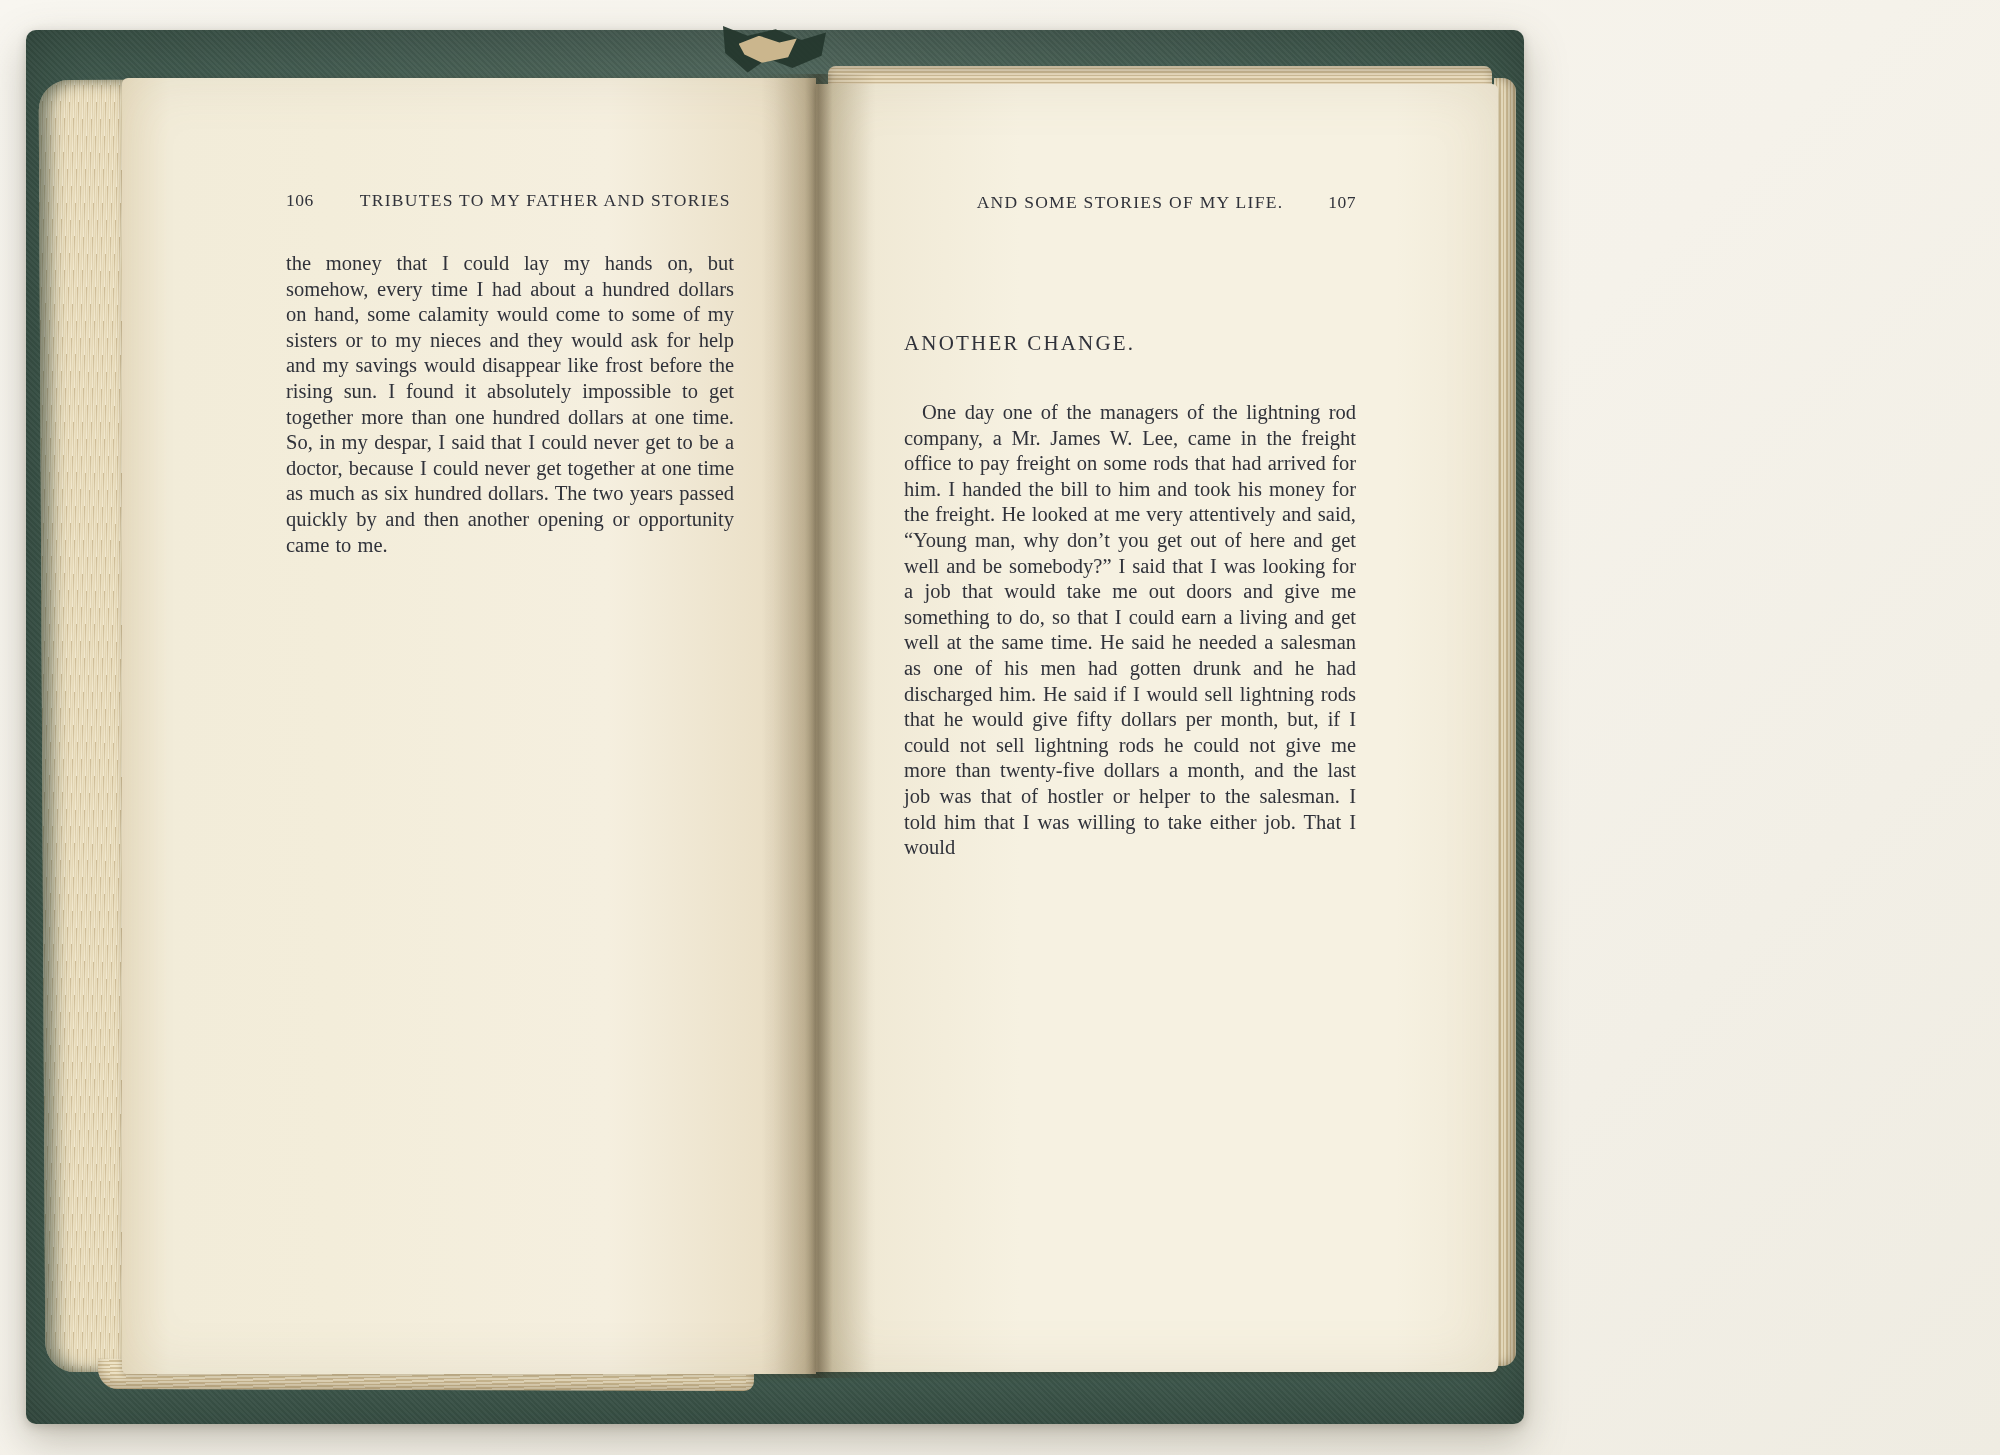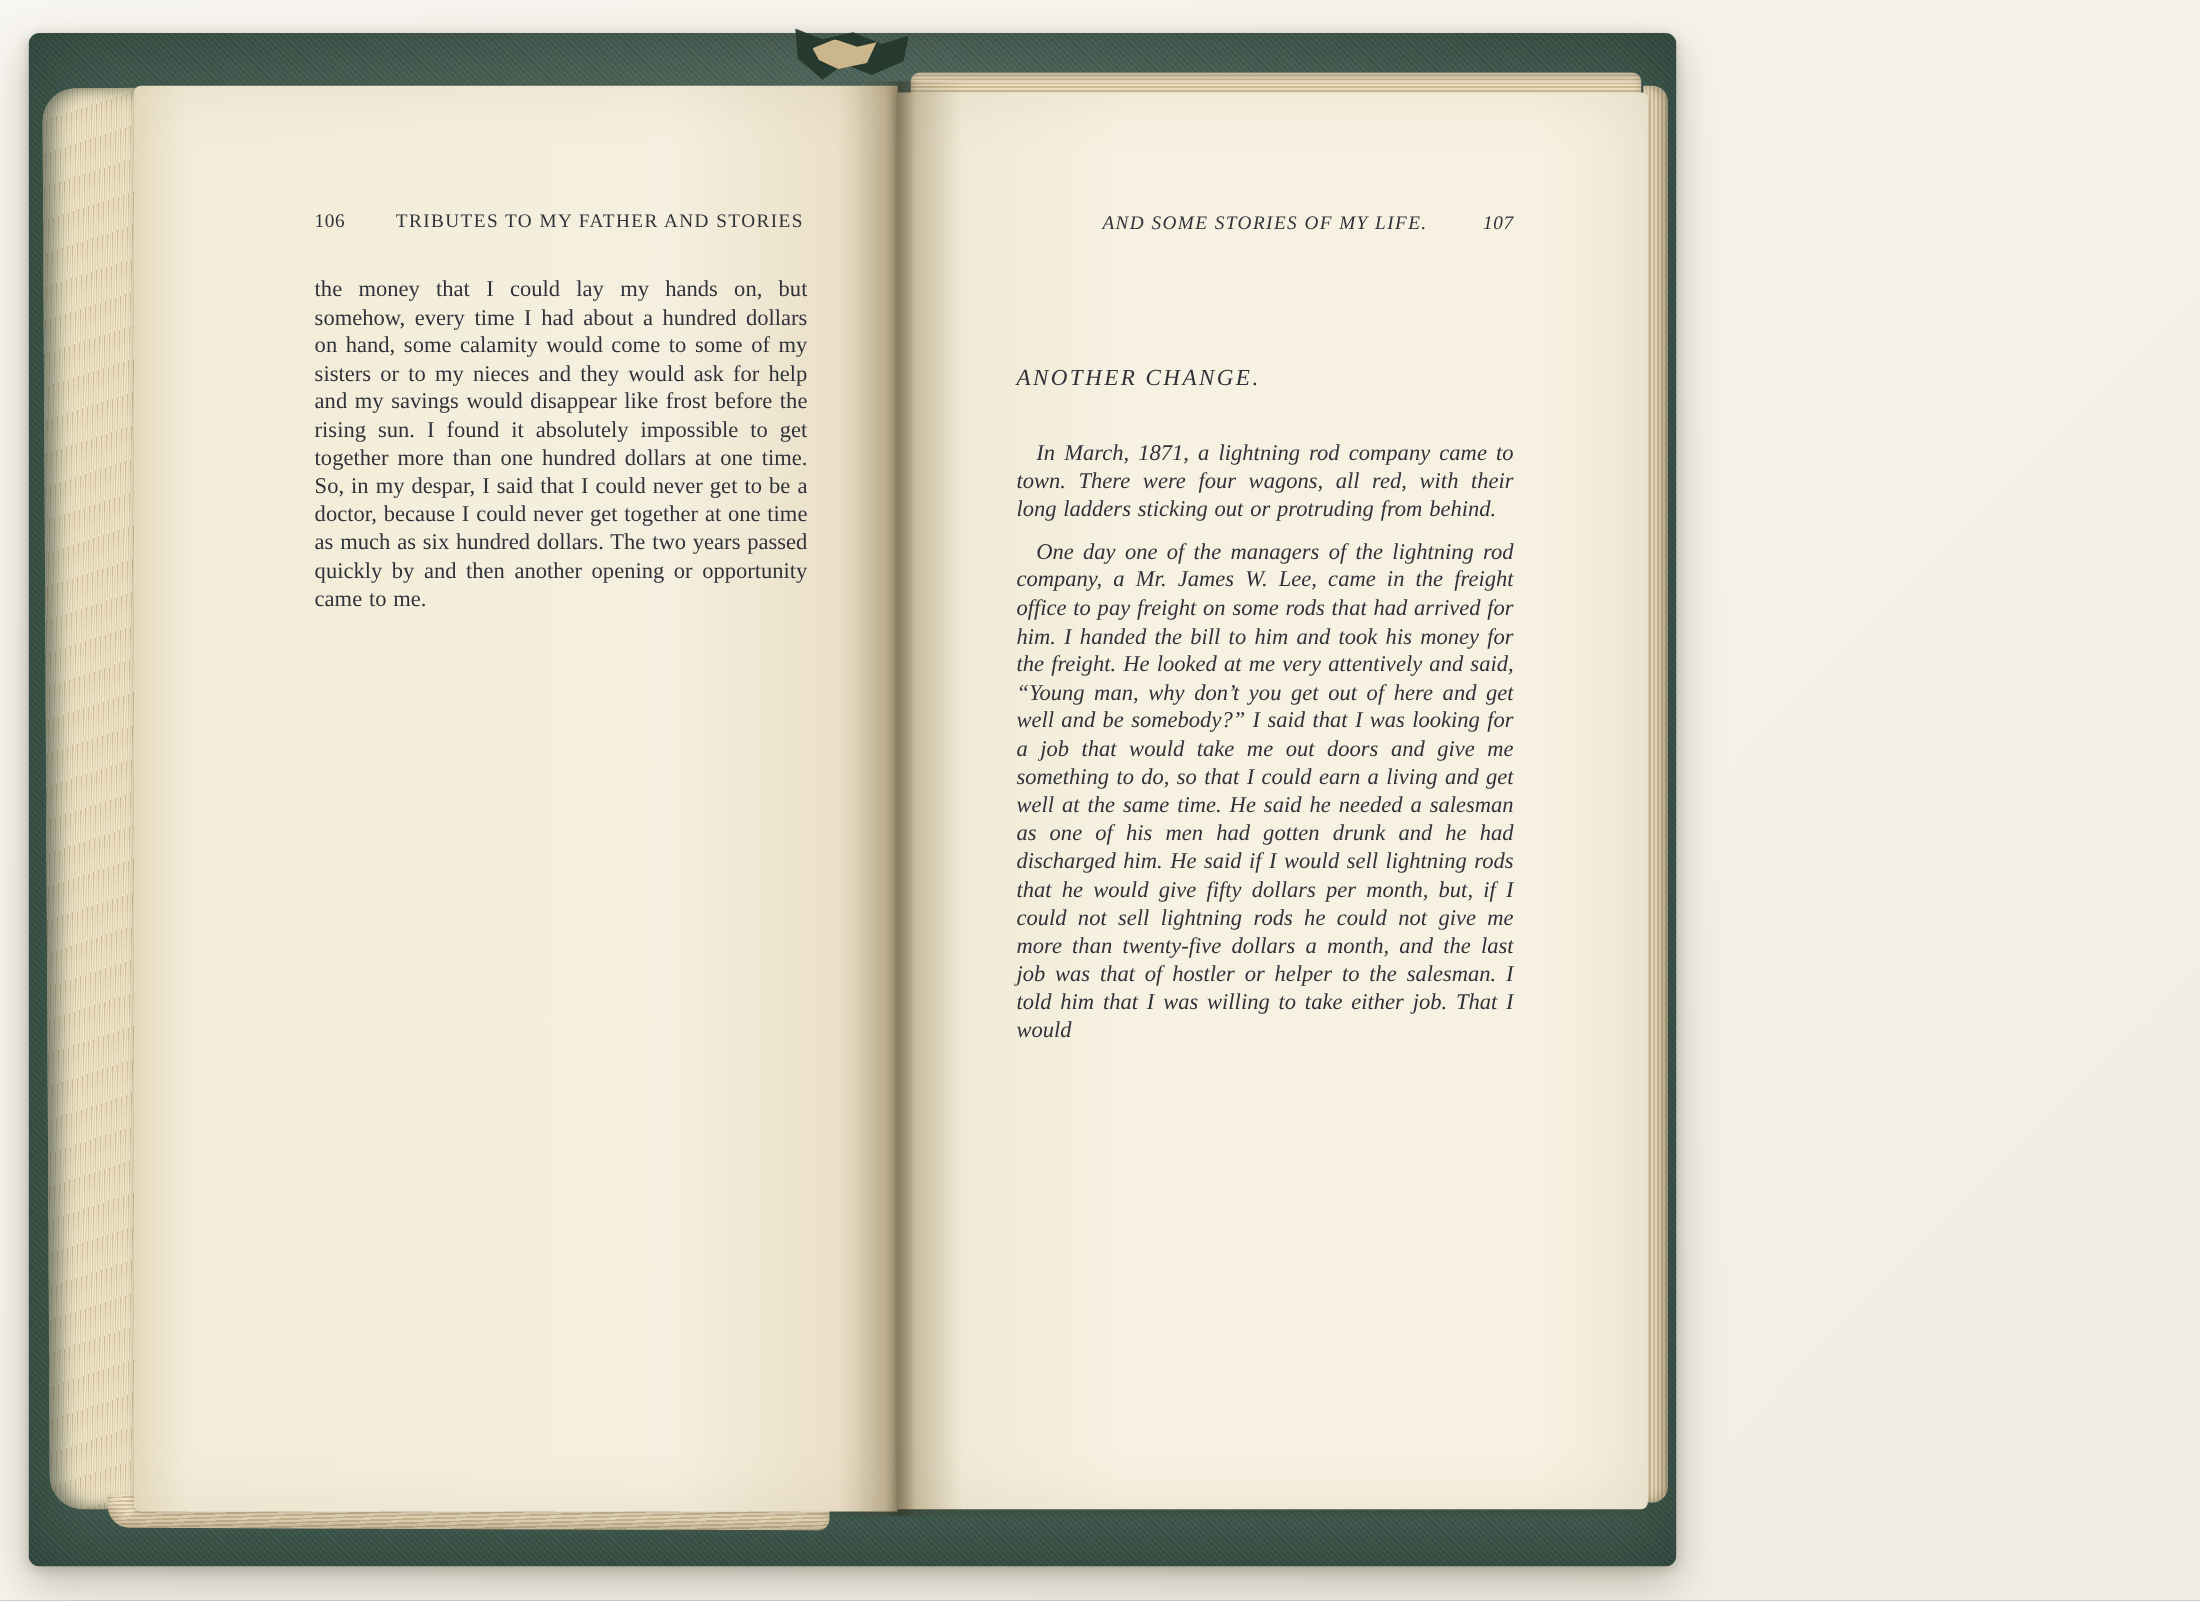--- a/index.html
+++ b/index.html
@@ -72,21 +72,21 @@
     left:790px;top:54px;width:682px;height:1288px;
     border-radius:0 6px 6px 0;
     background:linear-gradient(90deg,#cfc09e 0%,#e4dabd 2.5%,#f0e9d5 8%,#f6f1e1 30%,#f6f1e1 85%,#f0e9d6 100%);
   }
   .gutter{
     position:absolute;left:735px;top:44px;width:115px;height:1304px;pointer-events:none;
     background:linear-gradient(90deg,rgba(70,55,30,0) 0%,rgba(70,55,30,0.18) 38%,rgba(45,35,18,0.40) 50%,rgba(70,55,30,0.16) 62%,rgba(70,55,30,0) 100%);
   }
 
   .left-text{position:absolute;left:164px;top:112px;width:448px;}
-  .right-text{position:absolute;left:108px;top:108px;width:452px;font-style:italic;}
+  .right-text{position:absolute;left:88px;top:108px;width:452px;}
 
   .running-header{
     display:flex;align-items:baseline;
     font-size:17.5px;letter-spacing:1.3px;white-space:nowrap;color:var(--ink);
   }
   .left-header .page-num{letter-spacing:0.5px;margin-right:46px;}
   .right-header{position:relative;justify-content:center;}
   .right-header .page-num-right{position:absolute;right:0;top:0;letter-spacing:0.5px;text-align:center;}
 
   .section-heading{
@@ -131,20 +131,19 @@
   </div>
 
   <div class="page right-page">
     <div class="right-text">
       <div class="running-header right-header">
         <span class="header-title">AND SOME STORIES OF MY LIFE.</span>
         <span class="page-num-right">107</span>
       </div>
       <h2 class="section-heading">ANOTHER CHANGE.</h2>
       <div class="body-text right-body">
-        <p>In March, 1871, a lightning rod company came to town.  There were four wagons, all red, with their long ladders sticking out or protruding from behind.</p>
         <p>One day one of the managers of the lightning rod company, a Mr. James W. Lee, came in the freight office to pay freight on some rods that had arrived for him.  I handed the bill to him and took his money for the freight.  He looked at me very attentively and said, “Young man, why don’t you get out of here and get well and be somebody?”  I said that I was looking for a job that would take me out doors and give me something to do, so that I could earn a living and get well at the same time.  He said he needed a salesman as one of his men had gotten drunk and he had discharged him.  He said if I would sell lightning rods that he would give fifty dollars per month, but, if I could not sell lightning rods he could not give me more than twenty-five dollars a month, and the last job was that of hostler or helper to the salesman.  I told him that I was willing to take either job.  That I would</p>
       </div>
     </div>
   </div>
 
   <div class="gutter"></div>
 </div>
 
 </body></html>

